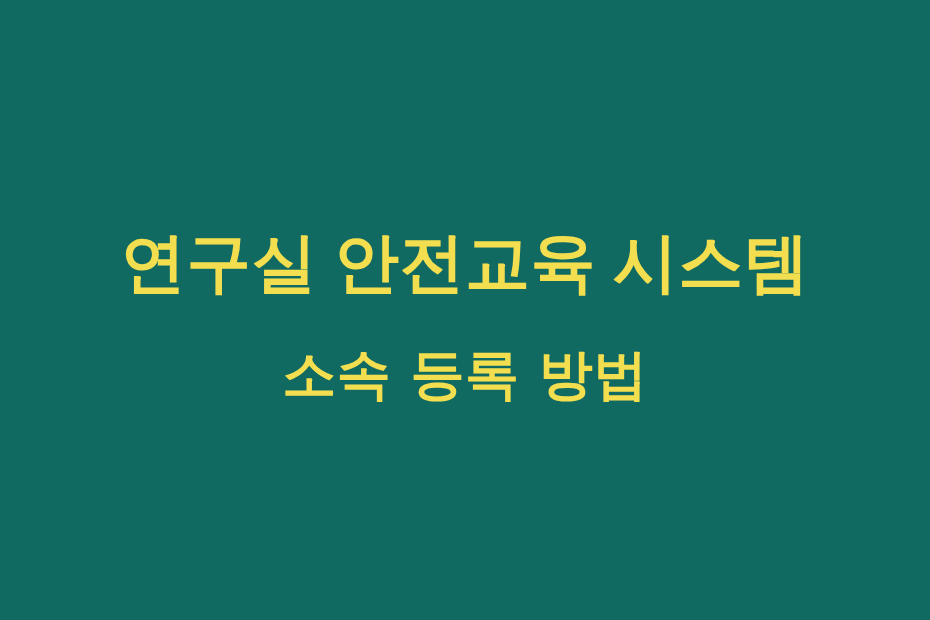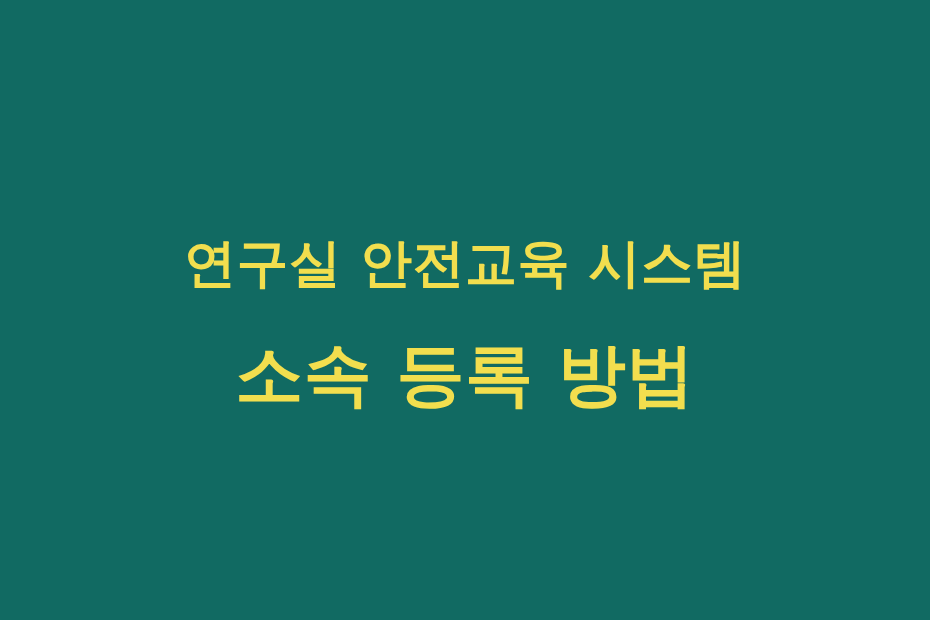--- a/index.html
+++ b/index.html
@@ -47,25 +47,26 @@
     font-weight: 700;
     font-size: 78px;
     line-height: 112px;
     letter-spacing: 0.5px;
     white-space: nowrap;
     -webkit-font-smoothing: antialiased;
     text-rendering: optimizeLegibility;
   }
 
   .title-line--primary {
-    font-size: 52px;
+    font-size: 65px;
+    font-family: Liberation Serif, serif;
   }
 
   .title-line--secondary {
-    font-size: 68px;
+    font-size: 54px;
   }
 </style>
 </head>
 <body>
 
 <div class="title-card">
 
   <div class="title-block">
 
     <span class="title-line title-line--primary">연구실 안전교육 시스템</span>

